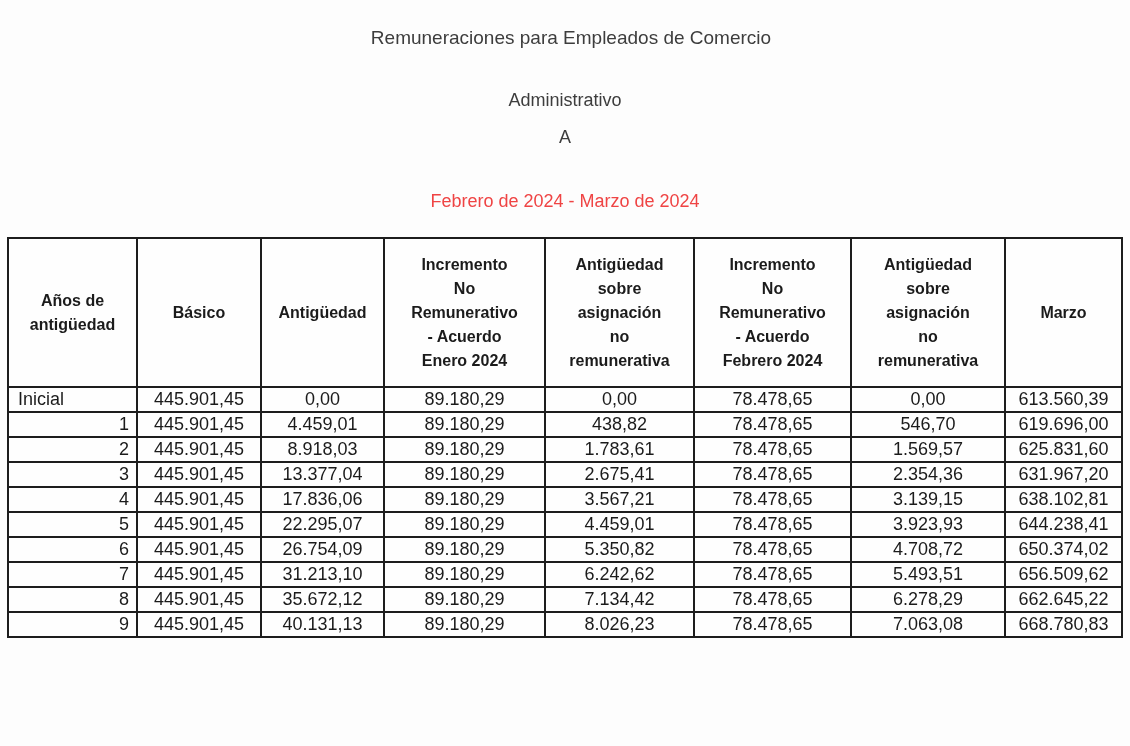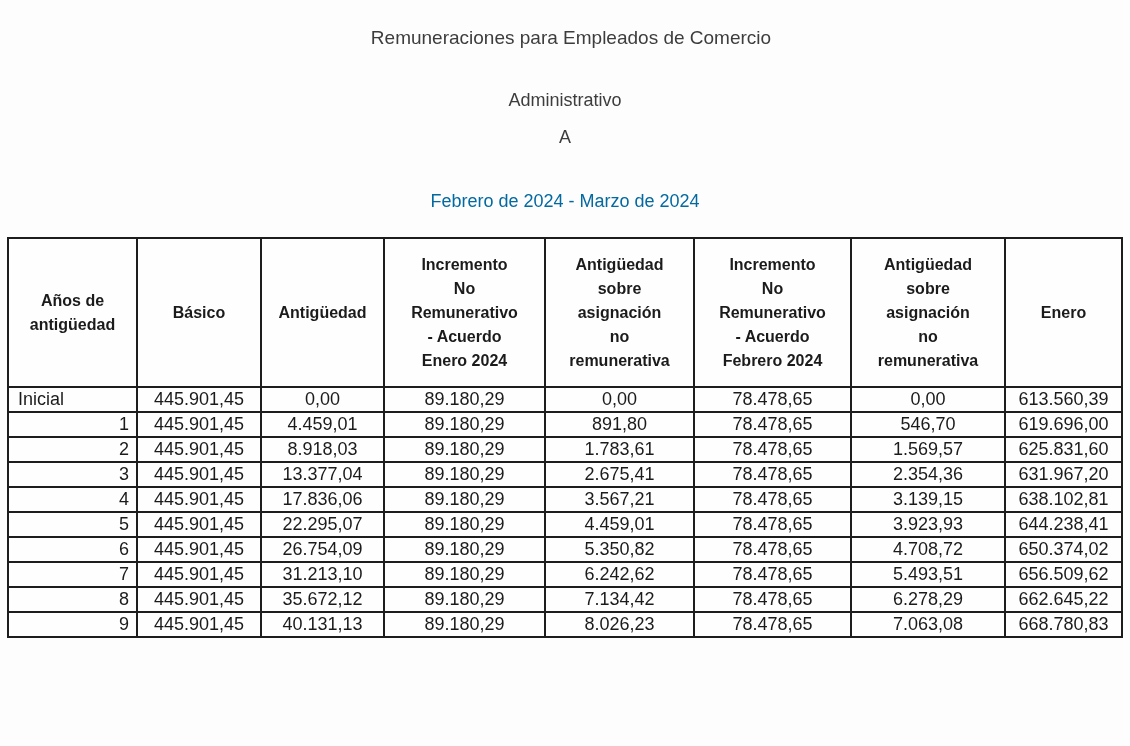--- a/index.html
+++ b/index.html
@@ -14,21 +14,21 @@
   }
   .titles {
     position: absolute;
     top: 0; left: 0;
     width: 1130px;
     text-align: center;
   }
   .title-main   { margin: 27px 0 0 12px; font-size: 19px; font-weight: 500; color: #3d3d3d; }
   .title-cat    { margin: 41px 0 16px 0; font-size: 18px; font-weight: 500; color: #3d3d3d; }
   .title-subcat { margin:  7px 0 0 0; font-size: 18px; font-weight: 500; color: #3d3d3d; }
-  .title-period { margin: 43px 0 0 0; font-size: 18px; font-weight: 500; color: #0369a1; }
+  .title-period { margin: 43px 0 0 0; font-size: 18px; font-weight: 500; color: #ef4444; }
 
   table.remu {
     position: absolute;
     top: 237px;
     left: 7px;
     width: 1114px;
     border-collapse: collapse;
     table-layout: fixed;
     background: #fefefe;
   }
@@ -98,40 +98,40 @@
       <th>Incremento
 No
 Remunerativo
 - Acuerdo
 Febrero 2024</th>
       <th>Antigüedad
 sobre
 asignación
 no
 remunerativa</th>
-      <th>Enero</th>
+      <th>Marzo</th>
     </tr>
   </thead>
   <tbody>
       <tr>
         <td class="col-first label">Inicial</td>
         <td>445.901,45</td>
         <td>0,00</td>
         <td>89.180,29</td>
         <td>0,00</td>
         <td>78.478,65</td>
         <td>0,00</td>
         <td>613.560,39</td>
       </tr>
       <tr>
         <td class="col-first num">1</td>
         <td>445.901,45</td>
         <td>4.459,01</td>
         <td>89.180,29</td>
-        <td>891,80</td>
+        <td>438,82</td>
         <td>78.478,65</td>
         <td>546,70</td>
         <td>619.696,00</td>
       </tr>
       <tr>
         <td class="col-first num">2</td>
         <td>445.901,45</td>
         <td>8.918,03</td>
         <td>89.180,29</td>
         <td>1.783,61</td>

